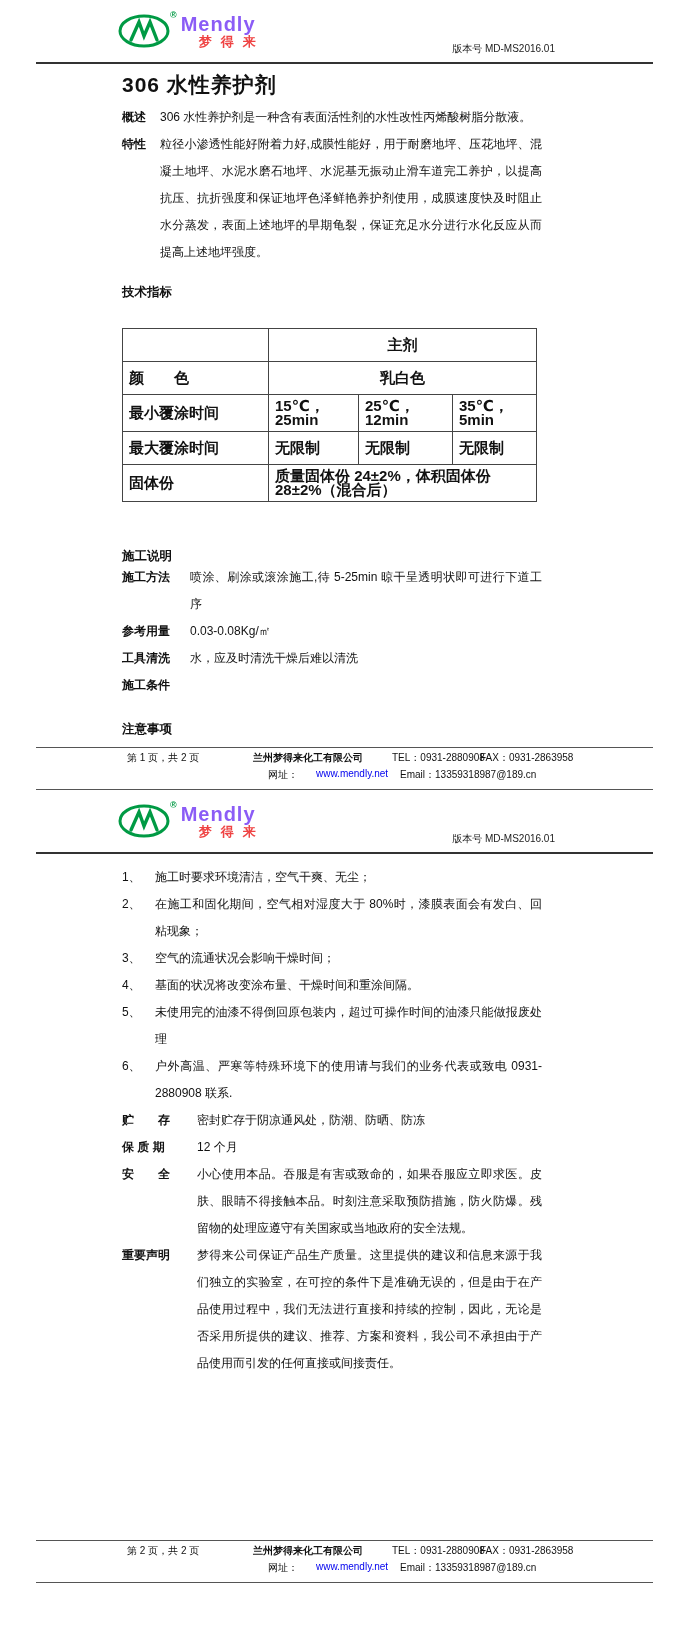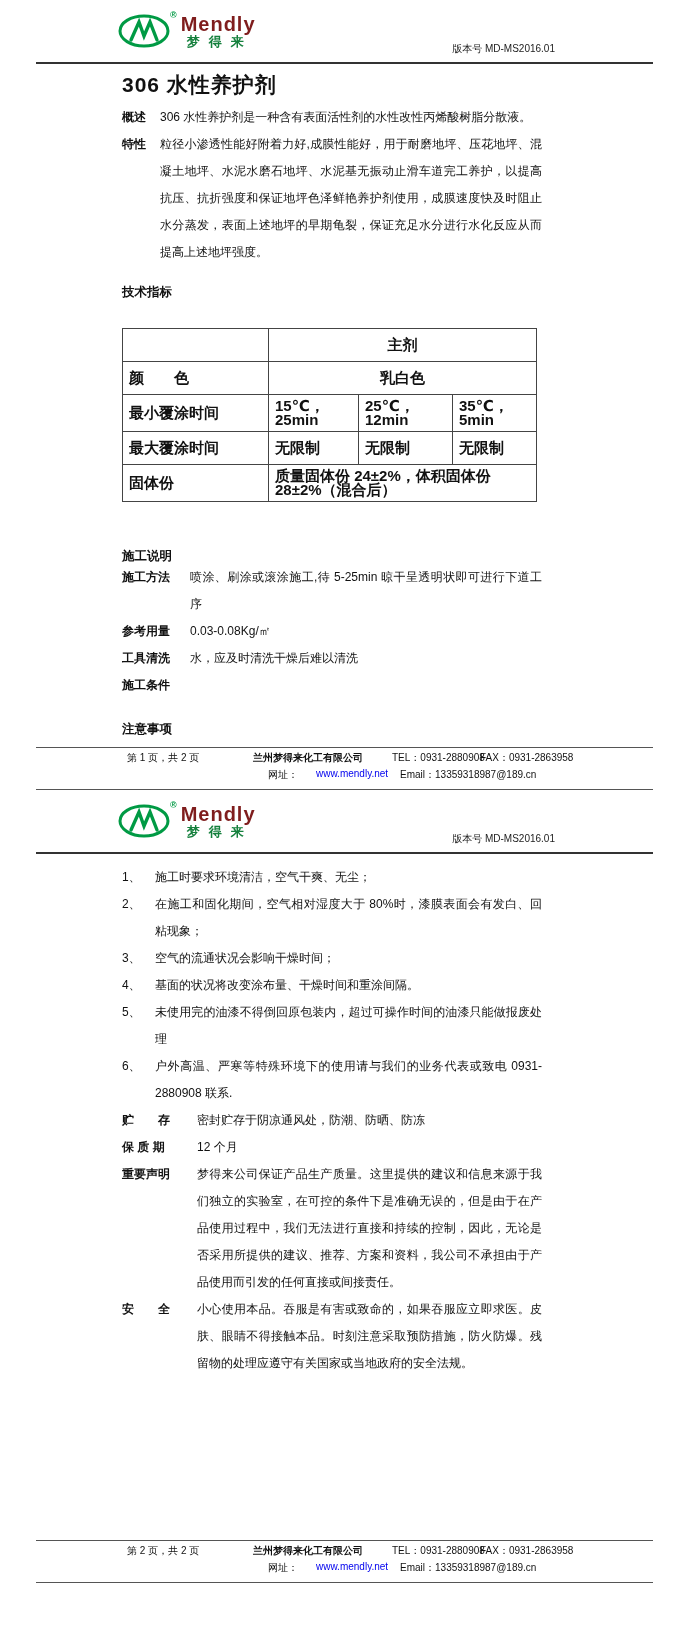--- a/index.html
+++ b/index.html
@@ -13,22 +13,22 @@
   .page { position: relative; width: 687px; background: #fff; }
   .page-1 { height: 790px; }
   .page-2 { height: 793px; }
 
   
   .page-header { position: relative; height: 62px; padding-top: 12px; box-sizing: border-box; }
   .logo { display: flex; align-items: flex-start; margin-left: 118px; }
   .logo svg { display: block; }
   .reg { color: #009a44; font-size: 9px; font-weight: bold; position: relative; top: -2px; left: -2px; }
   .logo-text { margin-left: 2px; margin-top: 2px; }
-  .logo-en { color: #7f1d1d; font-size: 20px; font-weight: bold; letter-spacing: 1px; line-height: 20px; }
-  .logo-zh { color: #15803d; font-size: 13px; font-weight: bold; letter-spacing: 9px; line-height: 15px; margin-left: 6px; }
+  .logo-en { color: #8b5cf6; font-size: 20px; font-weight: bold; letter-spacing: 1px; line-height: 20px; }
+  .logo-zh { color: #ef4444; font-size: 13px; font-weight: bold; letter-spacing: 9px; line-height: 15px; margin-left: 18px; }
   .version { position: absolute; right: 132px; bottom: 6px; font-size: 10px; color: #222; }
   .h-rule { border: 0; border-top: 2px solid #333; margin: 0 34px 0 36px; }
 
   
   .content { margin: 0 145px 0 122px; font-size: 12px; line-height: 27px; }
   .doc-title { font-size: 21px; font-weight: bold; letter-spacing: 1px; margin: 8px 0 6px 0; line-height: 26px; }
 
   .lrow { display: flex; align-items: flex-start; }
   .lrow .lab { font-weight: bold; flex-shrink: 0; white-space: pre; }
   .lab-w38 { width: 38px; }
@@ -228,26 +228,26 @@
 
     <div class="lrow">
       <span class="lab lab-w75">贮　　存</span>
       <span class="txt">密封贮存于阴凉通风处，防潮、防晒、防冻</span>
     </div>
     <div class="lrow">
       <span class="lab lab-w75">保 质 期</span>
       <span class="txt">12 个月</span>
     </div>
     <div class="lrow">
+      <span class="lab lab-w75">安　　全</span>
+      <span class="txt">小心使用本品。吞服是有害或致命的，如果吞服应立即求医。皮肤、眼睛不得接触本品。时刻注意采取预防措施，防火防爆。残留物的处理应遵守有关国家或当地政府的安全法规。</span>
+    </div>
+    <div class="lrow">
       <span class="lab lab-w75">重要声明</span>
       <span class="txt">梦得来公司保证产品生产质量。这里提供的建议和信息来源于我们独立的实验室，在可控的条件下是准确无误的，但是由于在产品使用过程中，我们无法进行直接和持续的控制，因此，无论是否采用所提供的建议、推荐、方案和资料，我公司不承担由于产品使用而引发的任何直接或间接责任。</span>
-    </div>
-    <div class="lrow">
-      <span class="lab lab-w75">安　　全</span>
-      <span class="txt">小心使用本品。吞服是有害或致命的，如果吞服应立即求医。皮肤、眼睛不得接触本品。时刻注意采取预防措施，防火防爆。残留物的处理应遵守有关国家或当地政府的安全法规。</span>
     </div>
   </div>
 
   <div class="page-footer">
     <hr class="f-rule">
     <div class="f-line1">
       <span class="f-pageinfo">第 2 页，共 2 页</span>
       <span class="f-company">兰州梦得来化工有限公司</span>
       <span class="f-tel">TEL：0931-2880908</span>
       <span class="f-fax">FAX：0931-2863958</span>

